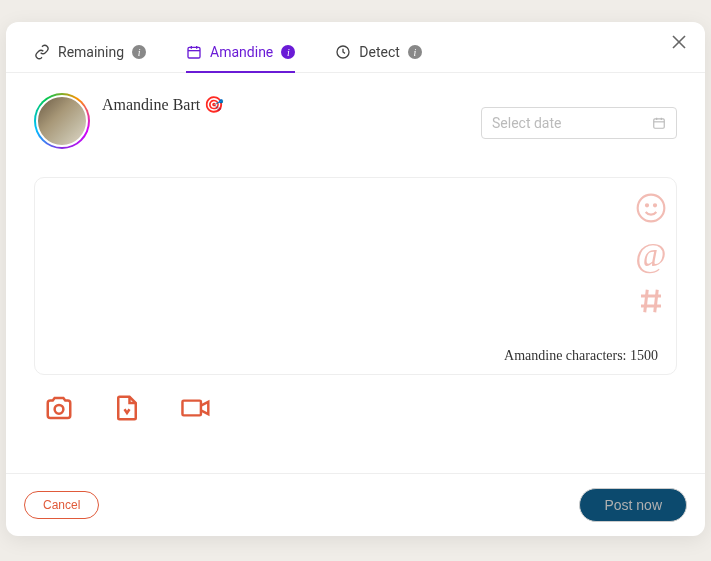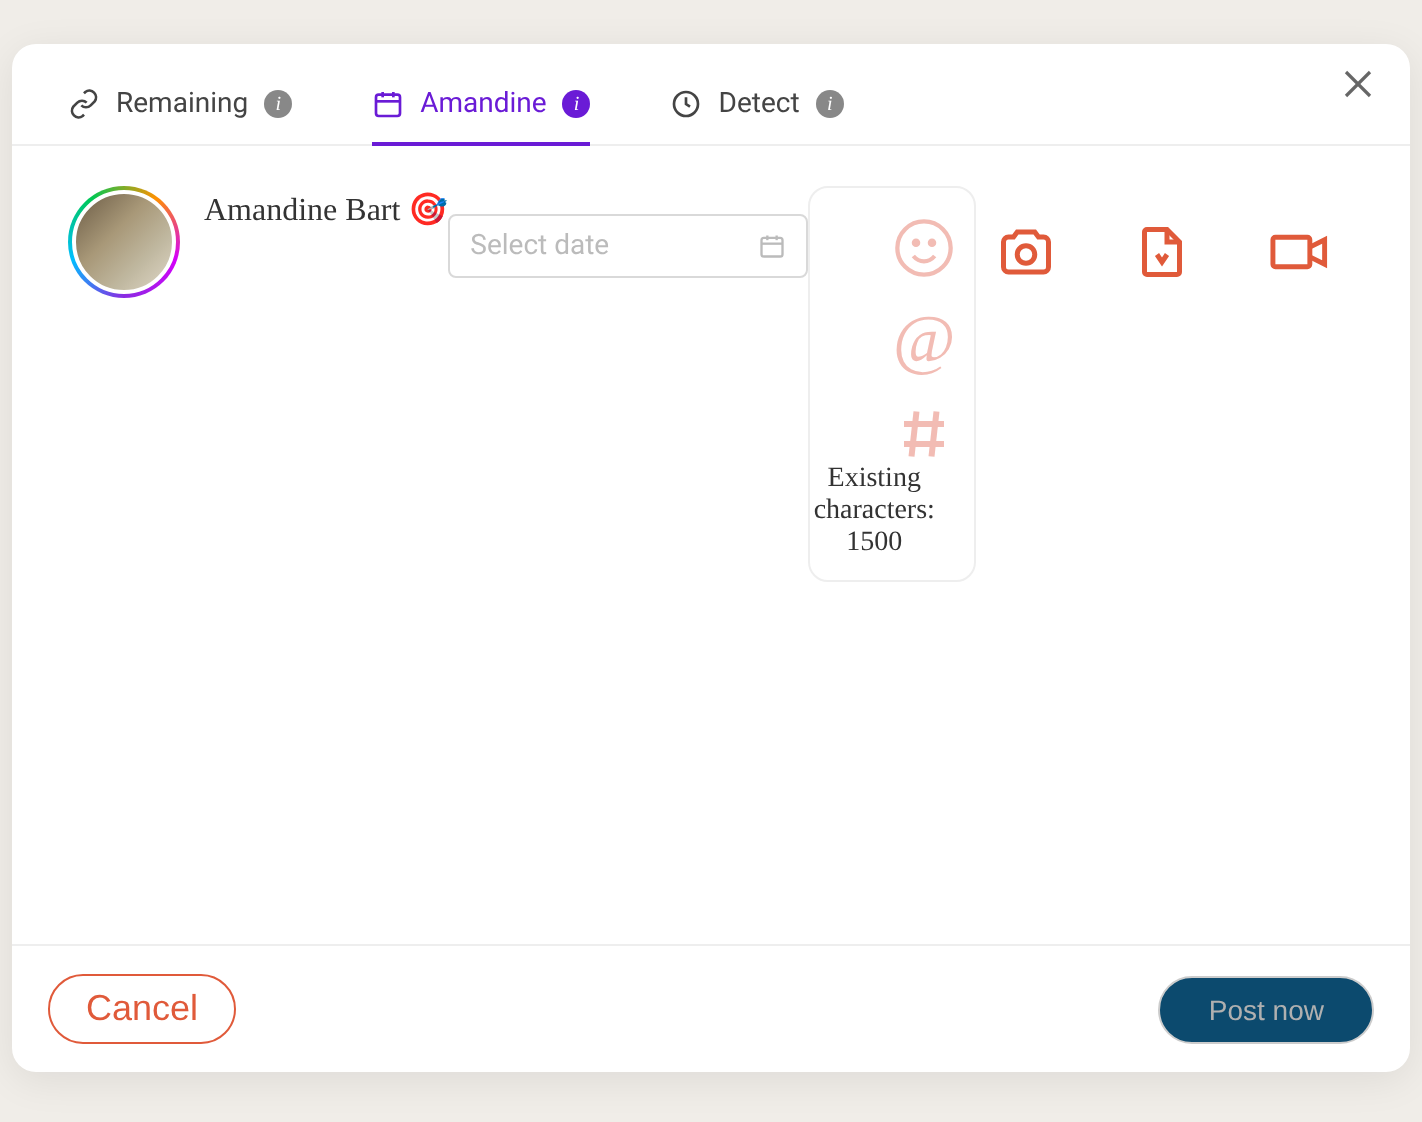--- a/index.html
+++ b/index.html
@@ -54,21 +54,21 @@
     font-size:10px; font-family: Georgia, serif; font-style: italic;
   }
   .tab.active { color: #6a1bd6; }
   .tab.active .info-ic { background:#6a1bd6; }
   .tab.active::after {
     content:""; position:absolute; left:0; right:0; bottom:-1px;
     height:2px; background:#6a1bd6;
   }
   .content {
     flex:1; padding: 20px 28px 0 28px;
-    display:flex; flex-direction:row;text-align:center;
+    display:flex; flex-direction:column;
   }
   .header-row {
     display:flex; align-items:flex-start; justify-content:space-between;
     margin-bottom: 28px;
   }
   .user-block { display:flex; align-items:flex-start; gap:12px; }
   .avatar-ring {
     width:56px; height:56px; border-radius:50%;
     background: conic-gradient(from 180deg, #8a2be2, #00bfff, #00c853, #ff9100, #d500f9, #8a2be2);
     padding:2px;
@@ -77,21 +77,21 @@
     width:100%; height:100%; border-radius:50%;
     background: linear-gradient(135deg,#6b5b45,#a89878 40%,#c0b8a0 70%, #e0d8c8);
     border:2px solid #fff;
   }
   .user-name {
     font-family: Georgia, "Times New Roman", serif;
     font-size:16px; color:#333;
     margin-top:2px;
   }
   .date-picker {
-    width:180px; height:32px;
+    width:196px; height:32px;
     border:1px solid #d9d9d9; border-radius:4px;
     display:flex; align-items:center; justify-content:space-between;
     padding:0 10px; color:#bbb; font-size:14px;
     cursor:pointer; margin-top:14px;
   }
   .composer {
     border:1px solid #eee; border-radius:10px;
     position:relative; height:198px;
     display:flex;
   }
@@ -120,21 +120,21 @@
   .attach-btn svg { display:block; }
   .footer {
     border-top:1px solid #eee;
     padding:14px 18px;
     display:flex; justify-content:space-between; align-items:center;
     margin-top:auto;
   }
   .cancel-btn {
     border:1px solid #e05a3a; color:#e05a3a;
     background:#fff; border-radius:18px;
-    padding:6px 18px; font-size:18px; cursor:pointer;
+    padding:6px 18px; font-size:12px; cursor:pointer;
   }
   .post-btn {
     border:1px solid #ccc; color:#b0b0b0;
     background:#0c4a6e;
     border-radius:18px;
     padding:8px 24px; font-size:14px;
     cursor:default;
   }
 </style>
 </head>
@@ -213,21 +213,21 @@
         <div class="side-btn">
           <svg width="30" height="30" viewBox="0 0 24 24" fill="none" stroke="currentColor" stroke-width="2.4">
             <line x1="4" y1="8" x2="20" y2="8"></line>
             <line x1="4" y1="16" x2="20" y2="16"></line>
             <line x1="9" y1="3" x2="7" y2="21"></line>
             <line x1="17" y1="3" x2="15" y2="21"></line>
           </svg>
         </div>
       </div>
       <div class="char-counter">
-        <span>Existing characters: </span><span>1500</span>
+        <span>Amandine characters: </span><span>1500</span>
       </div>
     </div>
 
     <div class="attach-row">
       <div class="attach-btn">
         <svg width="30" height="30" viewBox="0 0 24 24" fill="none" stroke="currentColor" stroke-width="2">
           <path d="M3 8a2 2 0 0 1 2-2h2l1.5-2h7L17 6h2a2 2 0 0 1 2 2v10a2 2 0 0 1-2 2H5a2 2 0 0 1-2-2V8z"></path>
           <circle cx="12" cy="13" r="3.5"></circle>
         </svg>
       </div>

